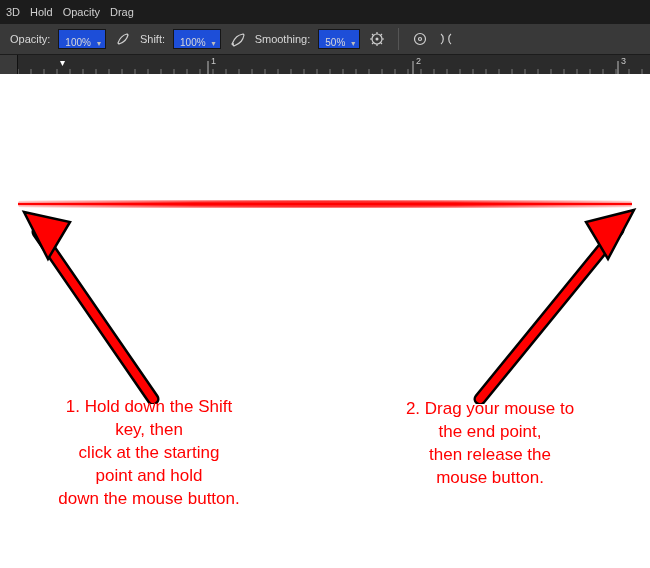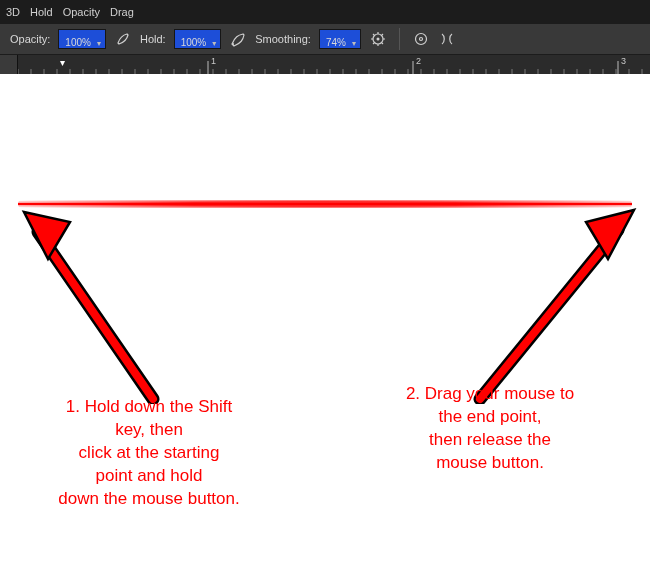--- a/index.html
+++ b/index.html
@@ -39,35 +39,35 @@
   <span class="opt-dd">
     <span>100%</span>
     <span class="caret">▾</span>
   </span>
   <span class="ico">
     <svg width="16" height="16" viewBox="0 0 16 16">
         <path d="M3 12c2-6 5-8 9-9l1 1c-1 4-3 7-9 9z" fill="none" stroke="#cfcfcf" stroke-width="1.2"></path>
       </svg>
   </span>
 
-  <span class="opt-label">Hold:</span>
+  <span class="opt-label">Shift:</span>
   <span class="opt-dd">
     <span>100%</span>
     <span class="caret">▾</span>
   </span>
   <span class="ico">
     <svg width="16" height="16" viewBox="0 0 16 16">
         <path d="M2 13c3-7 6-9 11-10l1 1c-1 5-3 8-10 11z" fill="none" stroke="#cfcfcf" stroke-width="1.2"></path>
         <circle cx="3" cy="13" r="1" fill="#cfcfcf"></circle>
       </svg>
   </span>
 
   <span class="opt-label">Smoothing:</span>
   <span class="opt-dd">
-    <span>74%</span>
+    <span>50%</span>
     <span class="caret">▾</span>
   </span>
   <span class="ico">
     <svg width="16" height="16" viewBox="0 0 16 16">
         <circle cx="8" cy="8" r="5" fill="none" stroke="#cfcfcf" stroke-width="1.2"></circle>
         <circle cx="8" cy="8" r="1.5" fill="#cfcfcf"></circle>
         <path d="M8 1v2M8 13v2M1 8h2M13 8h2M3 3l1.4 1.4M11.6 11.6L13 13M13 3l-1.4 1.4M4.4 11.6L3 13" stroke="#cfcfcf" stroke-width="1.2"></path>
       </svg>
   </span>
 
@@ -163,17 +163,17 @@
     <path d="M30 195 L168 26" stroke="#000" stroke-width="13" stroke-linecap="round"></path>
     <path d="M30 195 L168 26" stroke="#ff0000" stroke-width="8" stroke-linecap="round"></path>
     <path d="M184 6 L158 55 L136 18 Z" fill="#ff0000" stroke="#000" stroke-width="2.5"></path>
   </svg>
 
   <div class="instruction" style="left:4px; top:322px; width:290px">1. Hold down the Shift
 key, then
 click at the starting
 point and hold
 down the mouse button.</div>
-  <div class="instruction" style="left:360px; top:309px; width:260px">2. Drag your mouse to
+  <div class="instruction" style="left:360px; top:324px; width:260px">2. Drag your mouse to
 the end point,
 then release the
 mouse button.</div>
 </div>
 
 </body></html>

